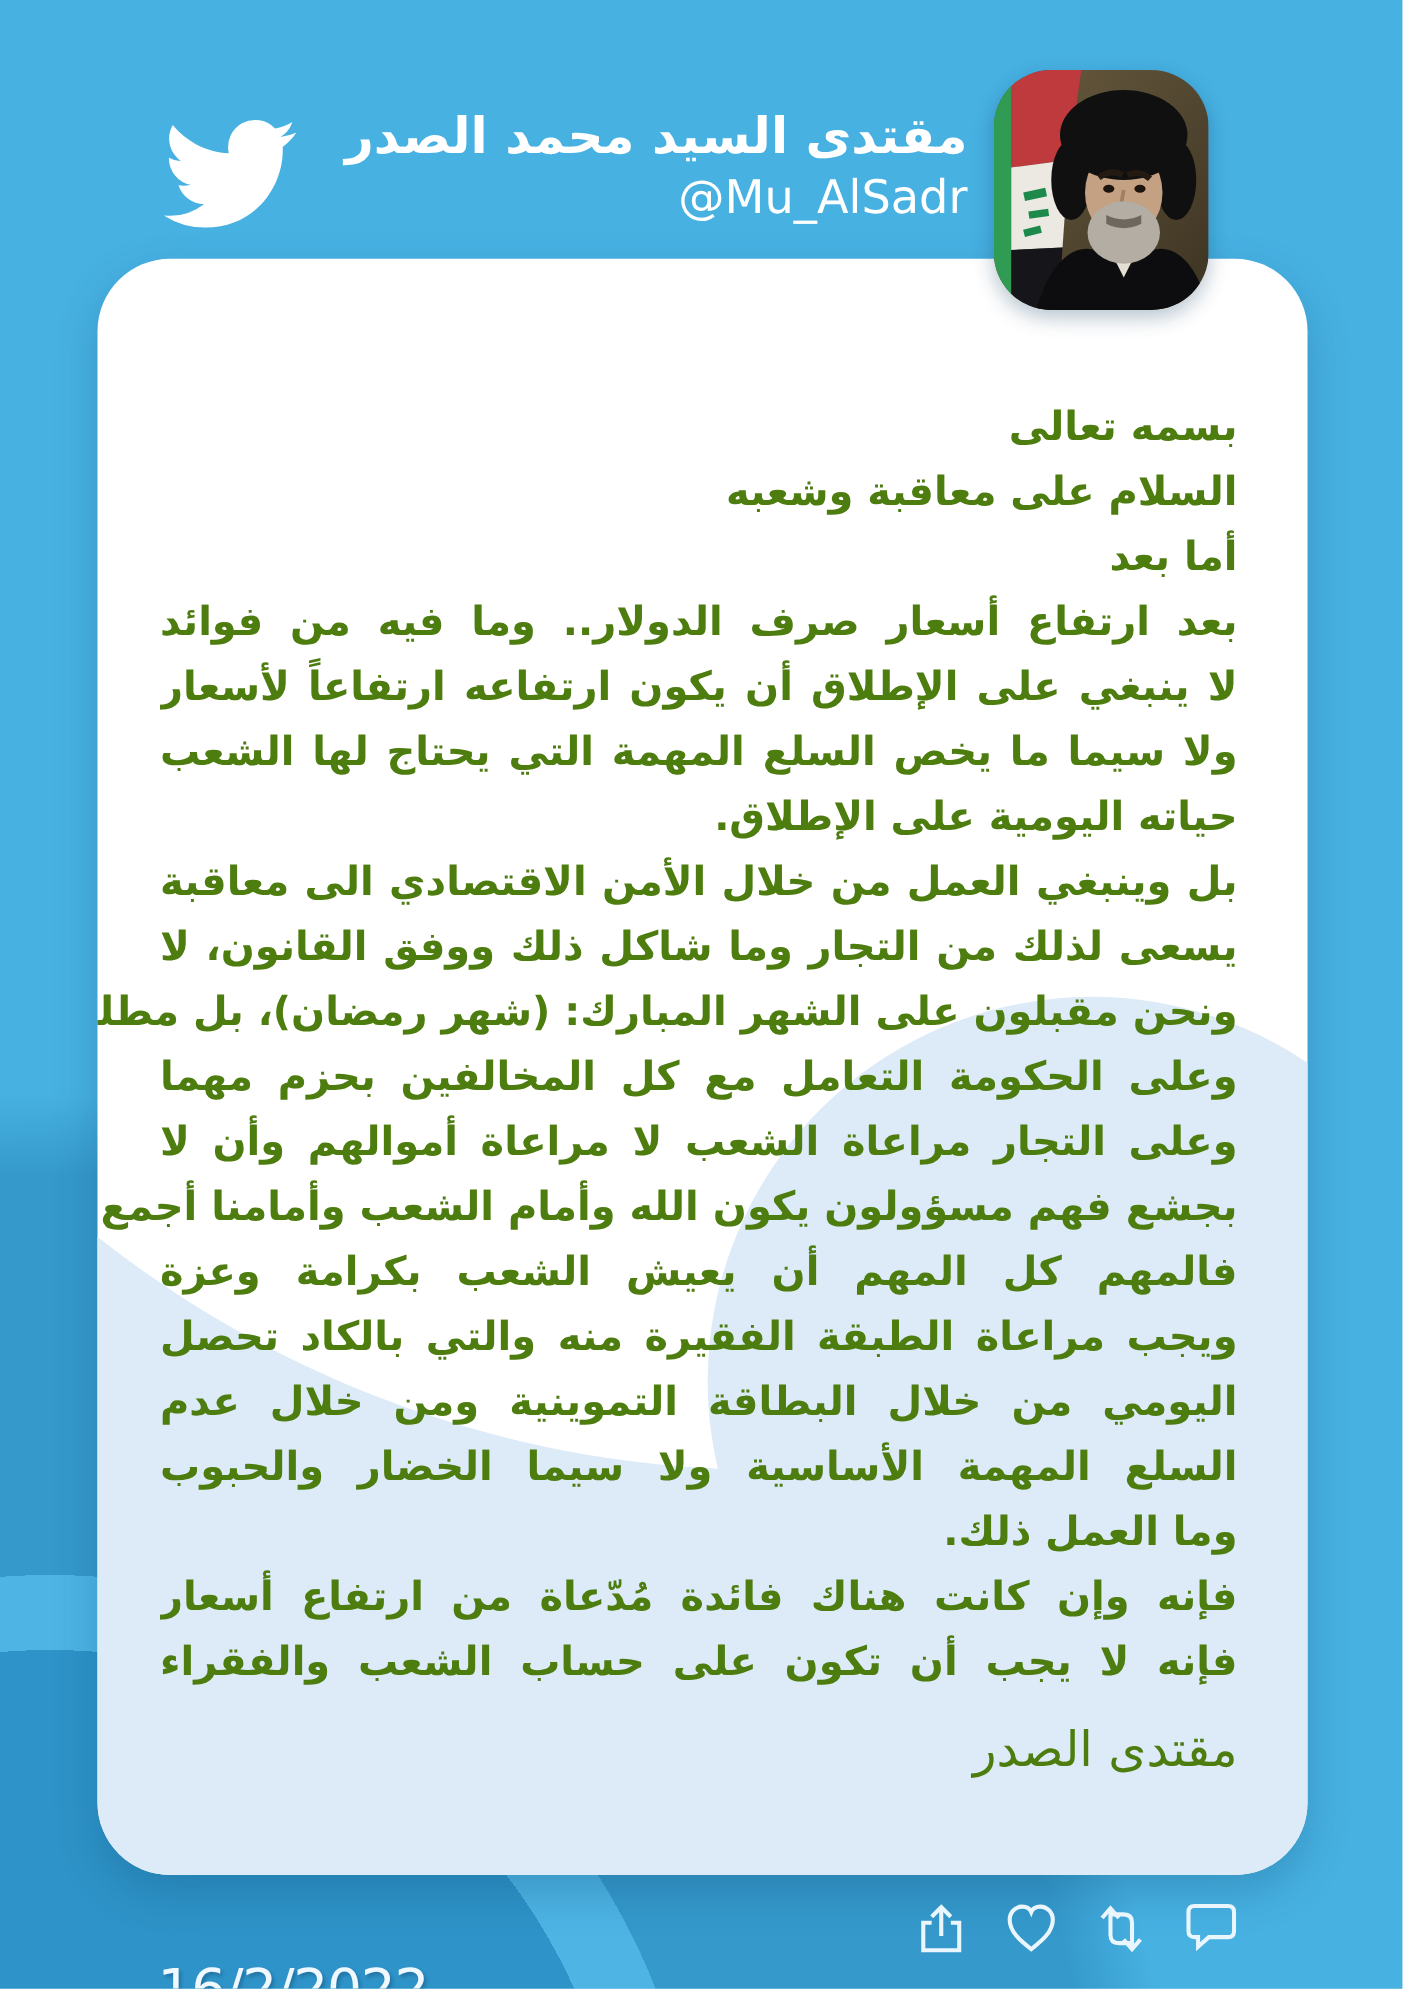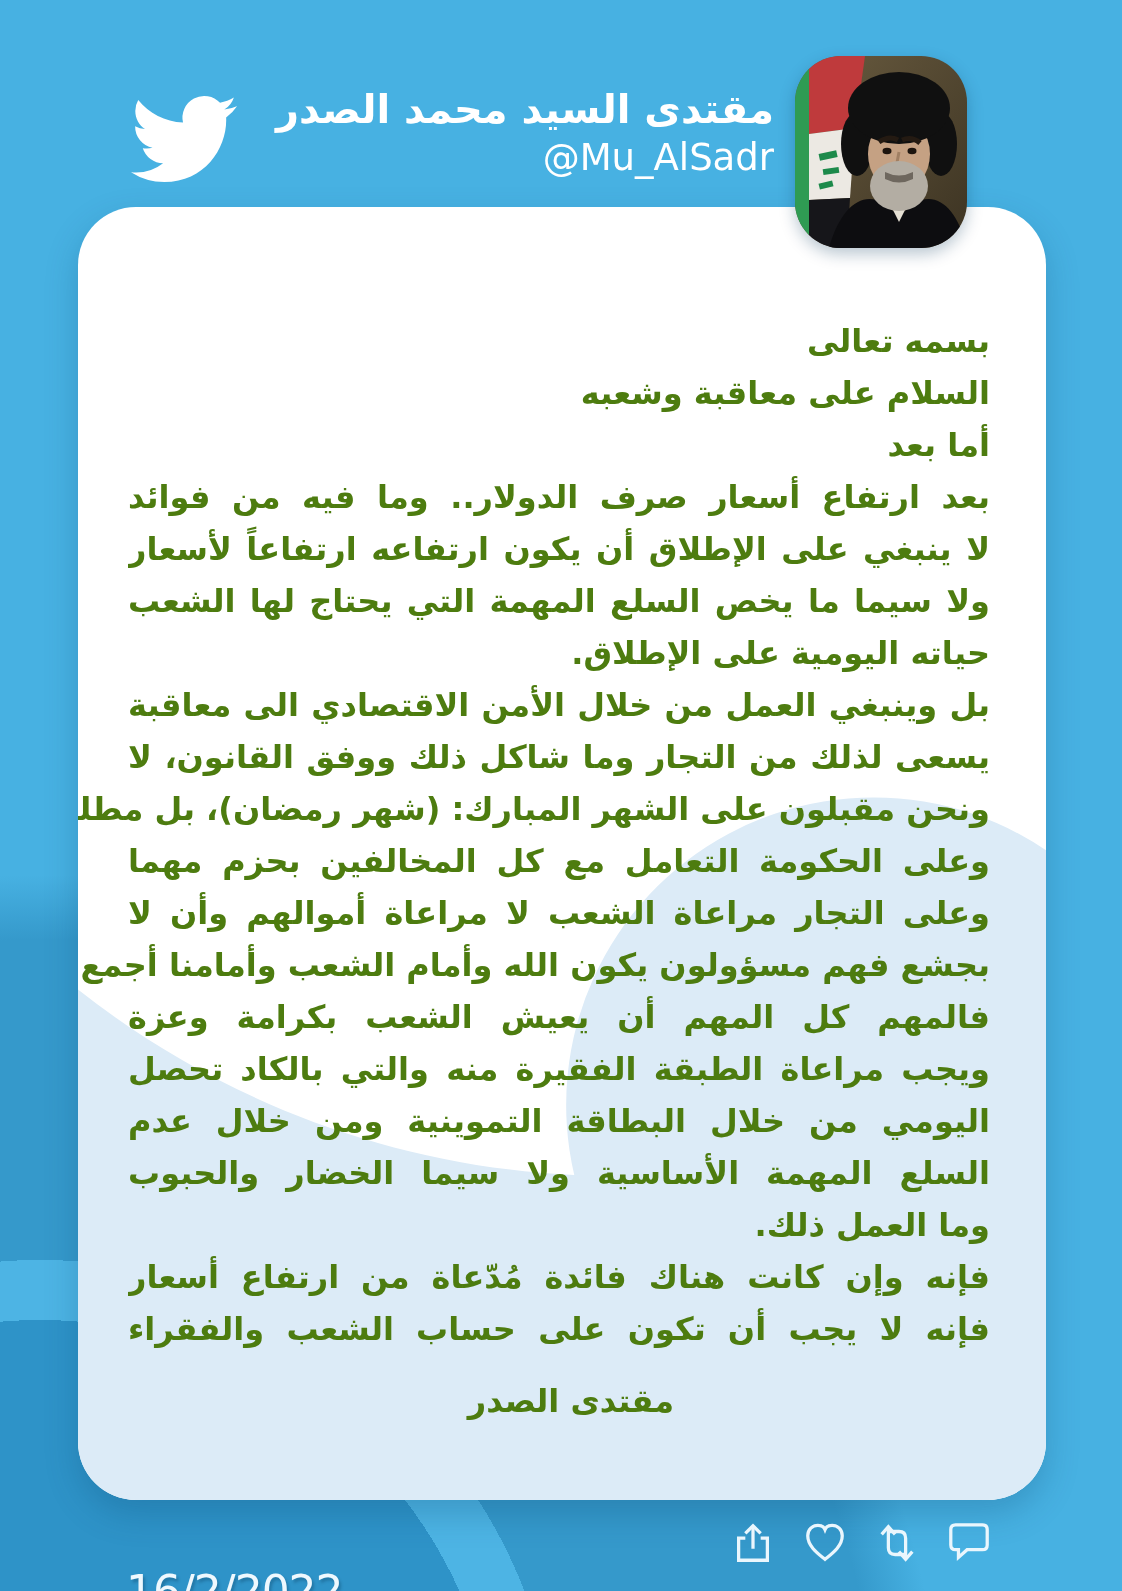--- a/index.html
+++ b/index.html
@@ -37,21 +37,21 @@
   }
   .watermark { position:absolute; left:-240px; top:450px; width:1500px; height:1500px; }
   .watermark path { fill:#dcebf7; }
 
   .text {
     position:absolute; left:50px; right:56px; top:66px;
     direction:rtl; color:#4d7c0f; font-size:32px; font-weight:bold;margin-top:42px;
   }
   .t-line { line-height:52px; height:52px; text-align:right; white-space:nowrap; }
   .t-just { text-align:justify; text-align-last:justify; white-space:normal; overflow:hidden; }
-  .signature { line-height:52px; margin-top:20px; text-align:center; padding-left:24px; direction:rtl; font-size:32px; font-weight:bold; }
+  .signature { line-height:52px; margin-top:20px; text-align:right; padding-left:24px; direction:rtl; font-size:39px; font-weight:normal; }
 
   
   .date {
     position:absolute; left:126px; top:1566px; z-index:3;
     color:#eef8fe; font-size:44px; font-weight:normal; letter-spacing:-1px;
     text-shadow:2px 3px 3px rgba(0,40,70,.28);
   }
   .actions { position:absolute; right:130px; top:1520px; display:flex; gap:26px; z-index:3; }
   .action-btn { width:46px; height:46px; background:none; border:none; padding:0; cursor:pointer; }
   .action-btn svg { width:46px; height:46px; display:block; stroke:#eaf6fd; stroke-width:3.4; fill:none; stroke-linecap:butt; stroke-linejoin:miter; }

